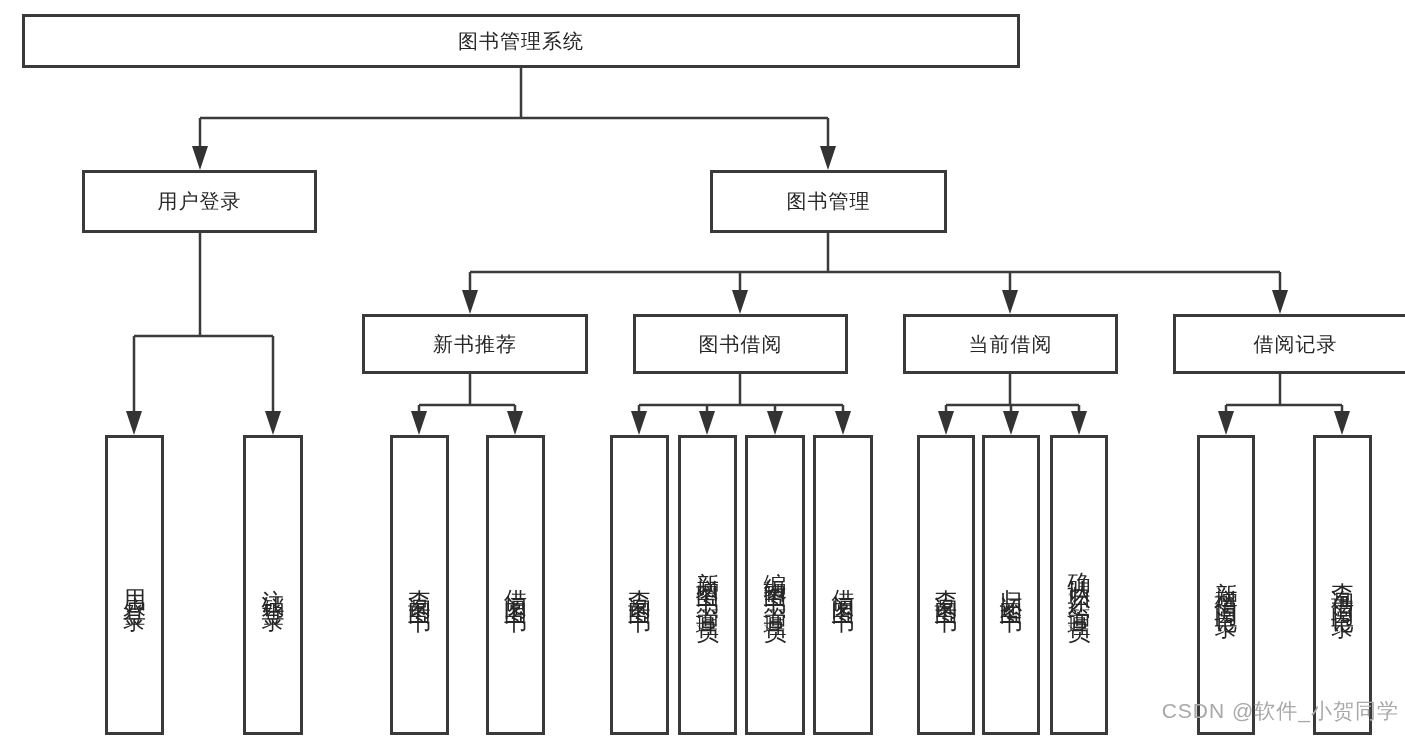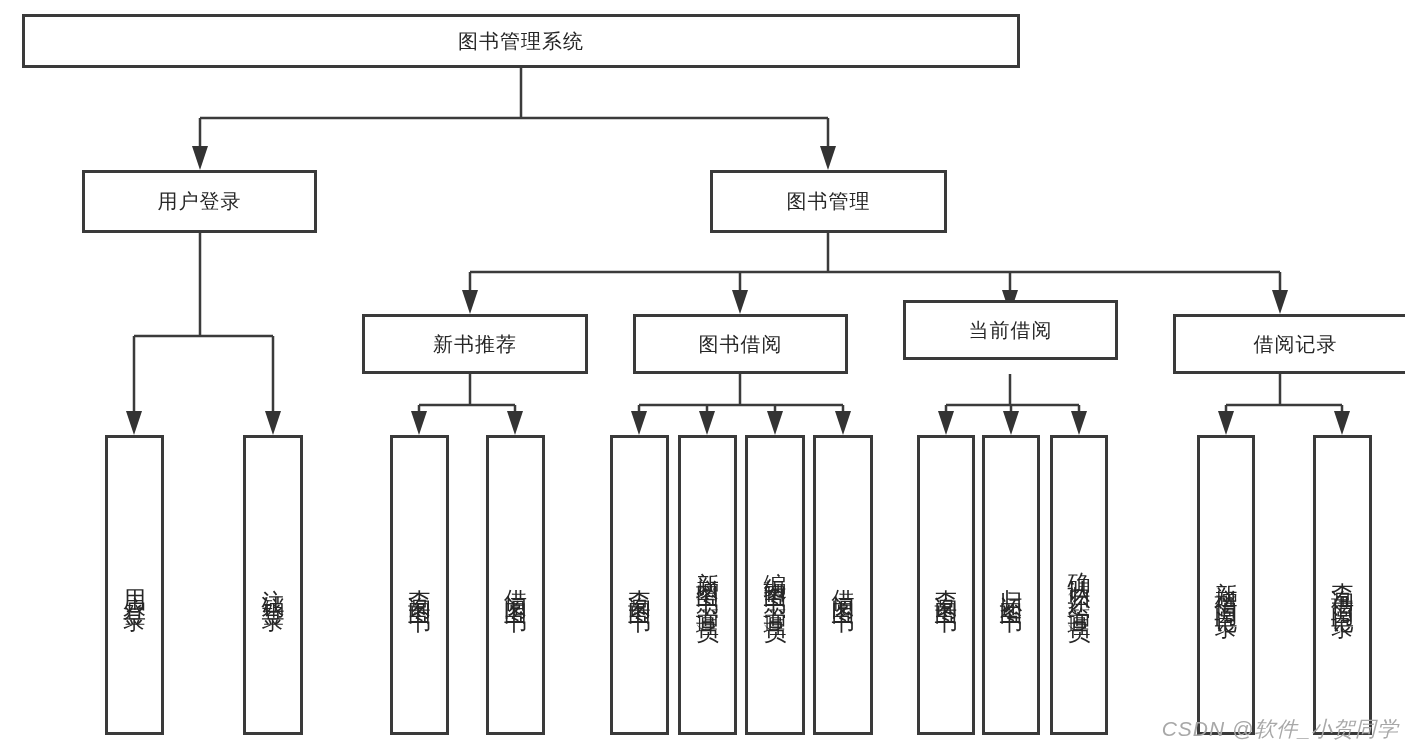--- a/index.html
+++ b/index.html
@@ -33,26 +33,25 @@
     letter-spacing:7px;
   }
   .vnode .vtext{
     writing-mode:vertical-lr;
     text-orientation:mixed;
     line-height:1;
   }
   .watermark{
     position:absolute;
     right:6px;
-    top:715px;
+    top:697px;
     font-size:21px;
     color:#a8a8a8;
     letter-spacing:1px;
     z-index:3;
-    font-style:italic;
   }
 </style>
 </head>
 <body>
 
 <svg id="connectors" width="1405" height="747" viewBox="0 0 1405 747" xmlns="http://www.w3.org/2000/svg">
   <g stroke="#3b3b3b" stroke-width="2.5" fill="none">
 
     <path d="M521,68 L521,118 M200,118 L828,118 M200,118 L200,150 M828,118 L828,150"></path>
 
@@ -104,21 +103,21 @@
 <div class="node" style="left:710px;top:170px;width:237px;height:63px;justify-content:center;">
   <span>图书管理</span>
 </div>
 
 <div class="node" style="left:362px;top:314px;width:226px;height:60px;">
   <span>新书推荐</span>
 </div>
 <div class="node" style="left:633px;top:314px;width:215px;height:60px;">
   <span>图书借阅</span>
 </div>
-<div class="node" style="left:903px;top:300px;width:215px;height:60px;">
+<div class="node" style="left:903px;top:314px;width:215px;height:60px;">
   <span>当前借阅</span>
 </div>
 <div class="node" style="left:1173px;top:314px;width:245px;height:60px;">
   <span>借阅记录</span>
 </div>
 
 <div class="node vnode" style="left:105px;top:435px;width:59px;height:300px;">
   <span class="vtext">用户登录</span>
 </div>
 <div class="node vnode" style="left:243px;top:435px;width:60px;height:300px;">

